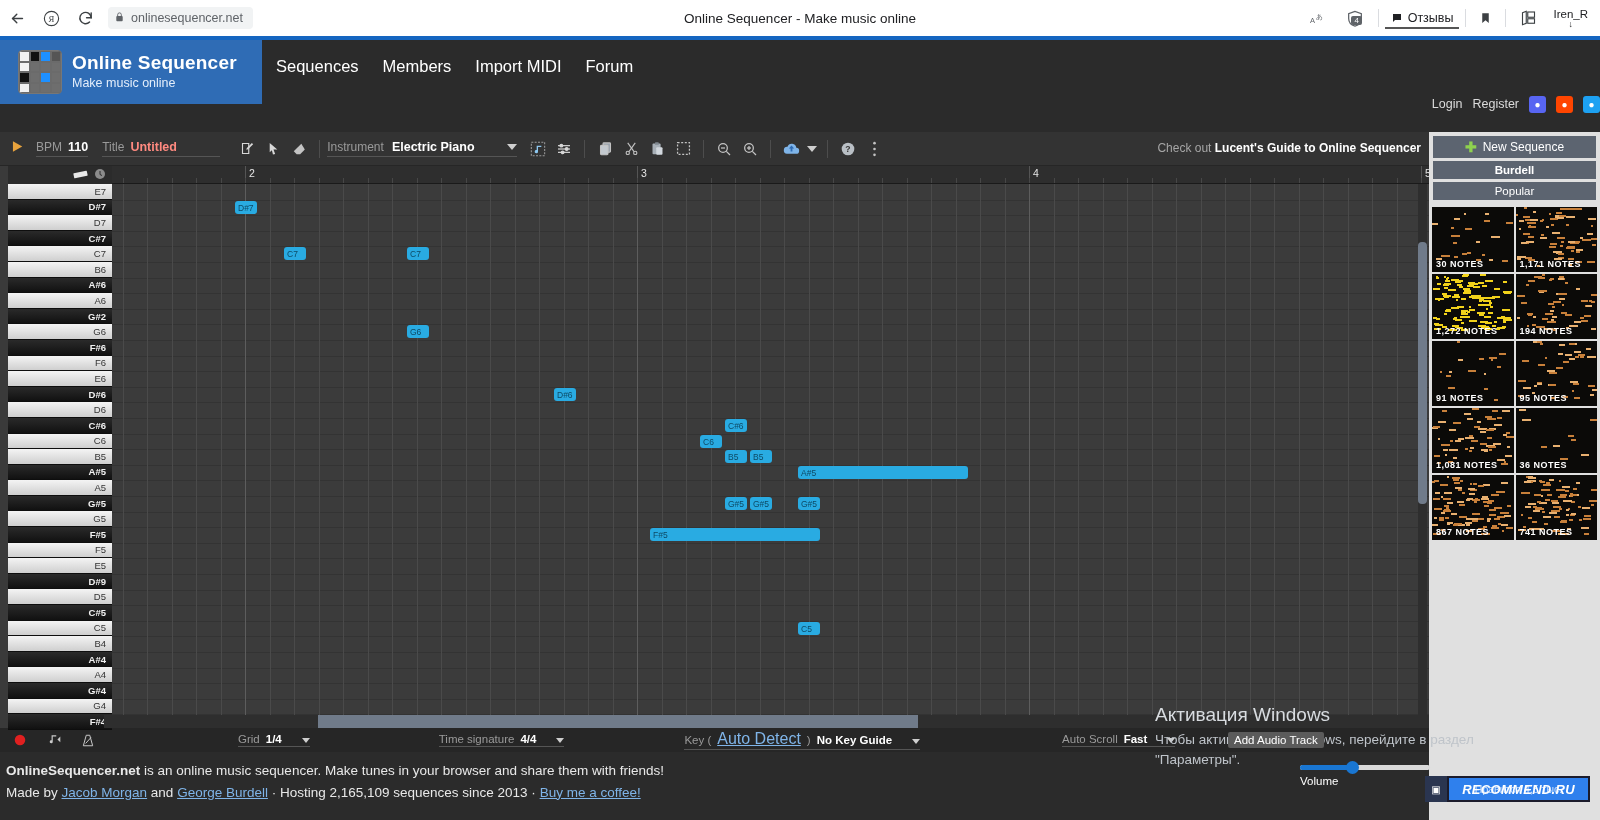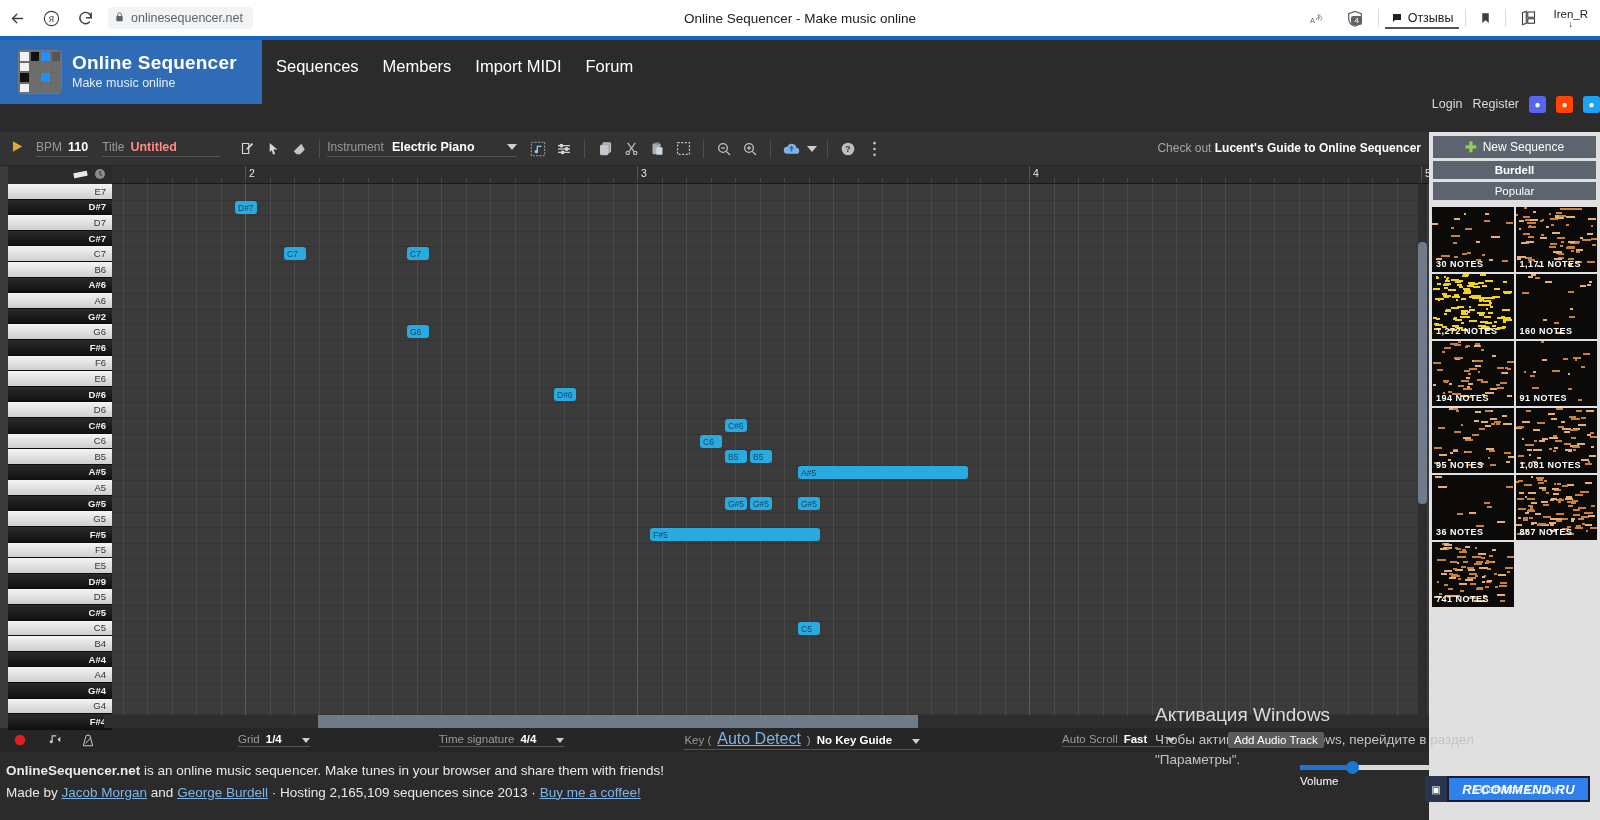--- a/index.html
+++ b/index.html
@@ -1074,37 +1074,20 @@
         <i class="dot" style="width: 5px; height: 2px; left: 2px; top: 49px; background: rgb(242, 210, 26);"></i>
         <i class="dot" style="width: 7px; height: 2px; left: 46px; top: 30px; background: rgb(242, 210, 26);"></i>
         <i class="dot" style="width: 7px; height: 2px; left: 53px; top: 48px; background: rgb(242, 210, 26);"></i>
         <i class="dot" style="width: 7px; height: 2px; left: 19px; top: 5px; background: rgb(242, 210, 26);"></i>
         <i class="dot" style="width: 3px; height: 2px; left: 55px; top: 53px; background: rgb(242, 210, 26);"></i>
         <i class="dot" style="width: 5px; height: 2px; left: 10px; top: 52px; background: rgb(242, 210, 26);"></i>
         <i class="dot" style="width: 5px; height: 2px; left: 14px; top: 35px; background: rgb(242, 210, 26);"></i>
         <span class="cnt">1,272 NOTES</span>
       </div>
       <div class="thumb-cell">
-        <i class="dot" style="width: 6px; height: 2px; left: 52px; top: 17px; background: rgb(200, 128, 58);"></i>
-        <i class="dot" style="width: 5px; height: 2px; left: 15px; top: 0px; background: rgb(232, 176, 112);"></i>
-        <i class="dot" style="width: 7px; height: 2px; left: 6px; top: 18px; background: rgb(200, 128, 58);"></i>
-        <i class="dot" style="width: 5px; height: 2px; left: 12px; top: 2px; background: rgb(232, 176, 112);"></i>
-        <i class="dot" style="width: 4px; height: 2px; left: 71px; top: 10px; background: rgb(232, 176, 112);"></i>
-        <i class="dot" style="width: 5px; height: 2px; left: 38px; top: 48px; background: rgb(200, 128, 58);"></i>
-        <i class="dot" style="width: 4px; height: 2px; left: 27px; top: 45px; background: rgb(232, 176, 112);"></i>
-        <i class="dot" style="width: 3px; height: 2px; left: 73px; top: 7px; background: rgb(232, 176, 112);"></i>
-        <i class="dot" style="width: 6px; height: 2px; left: 53px; top: 42px; background: rgb(200, 128, 58);"></i>
-        <i class="dot" style="width: 6px; height: 2px; left: 64px; top: 11px; background: rgb(232, 176, 112);"></i>
-        <i class="dot" style="width: 3px; height: 2px; left: 54px; top: 34px; background: rgb(232, 176, 112);"></i>
-        <i class="dot" style="width: 5px; height: 2px; left: 19px; top: 3px; background: rgb(200, 128, 58);"></i>
-        <i class="dot" style="width: 7px; height: 2px; left: 29px; top: 7px; background: rgb(232, 176, 112);"></i>
-        <i class="dot" style="width: 7px; height: 2px; left: 41px; top: 58px; background: rgb(232, 176, 112);"></i>
-        <span class="cnt">160 NOTES</span>
-      </div>
-      <div class="thumb-cell">
         <i class="dot" style="width: 8px; height: 2px; left: 37px; top: 27px; background: rgb(200, 128, 58);"></i>
         <i class="dot" style="width: 6px; height: 2px; left: 26px; top: 44px; background: rgb(200, 128, 58);"></i>
         <i class="dot" style="width: 4px; height: 2px; left: 69px; top: 31px; background: rgb(200, 128, 58);"></i>
         <i class="dot" style="width: 5px; height: 2px; left: 36px; top: 42px; background: rgb(232, 176, 112);"></i>
         <i class="dot" style="width: 4px; height: 2px; left: 60px; top: 14px; background: rgb(232, 176, 112);"></i>
         <i class="dot" style="width: 7px; height: 2px; left: 65px; top: 26px; background: rgb(200, 128, 58);"></i>
         <i class="dot" style="width: 3px; height: 2px; left: 37px; top: 55px; background: rgb(200, 128, 58);"></i>
         <i class="dot" style="width: 4px; height: 2px; left: 64px; top: 43px; background: rgb(200, 128, 58);"></i>
         <i class="dot" style="width: 4px; height: 2px; left: 34px; top: 36px; background: rgb(232, 176, 112);"></i>
         <i class="dot" style="width: 3px; height: 2px; left: 73px; top: 26px; background: rgb(200, 128, 58);"></i>

